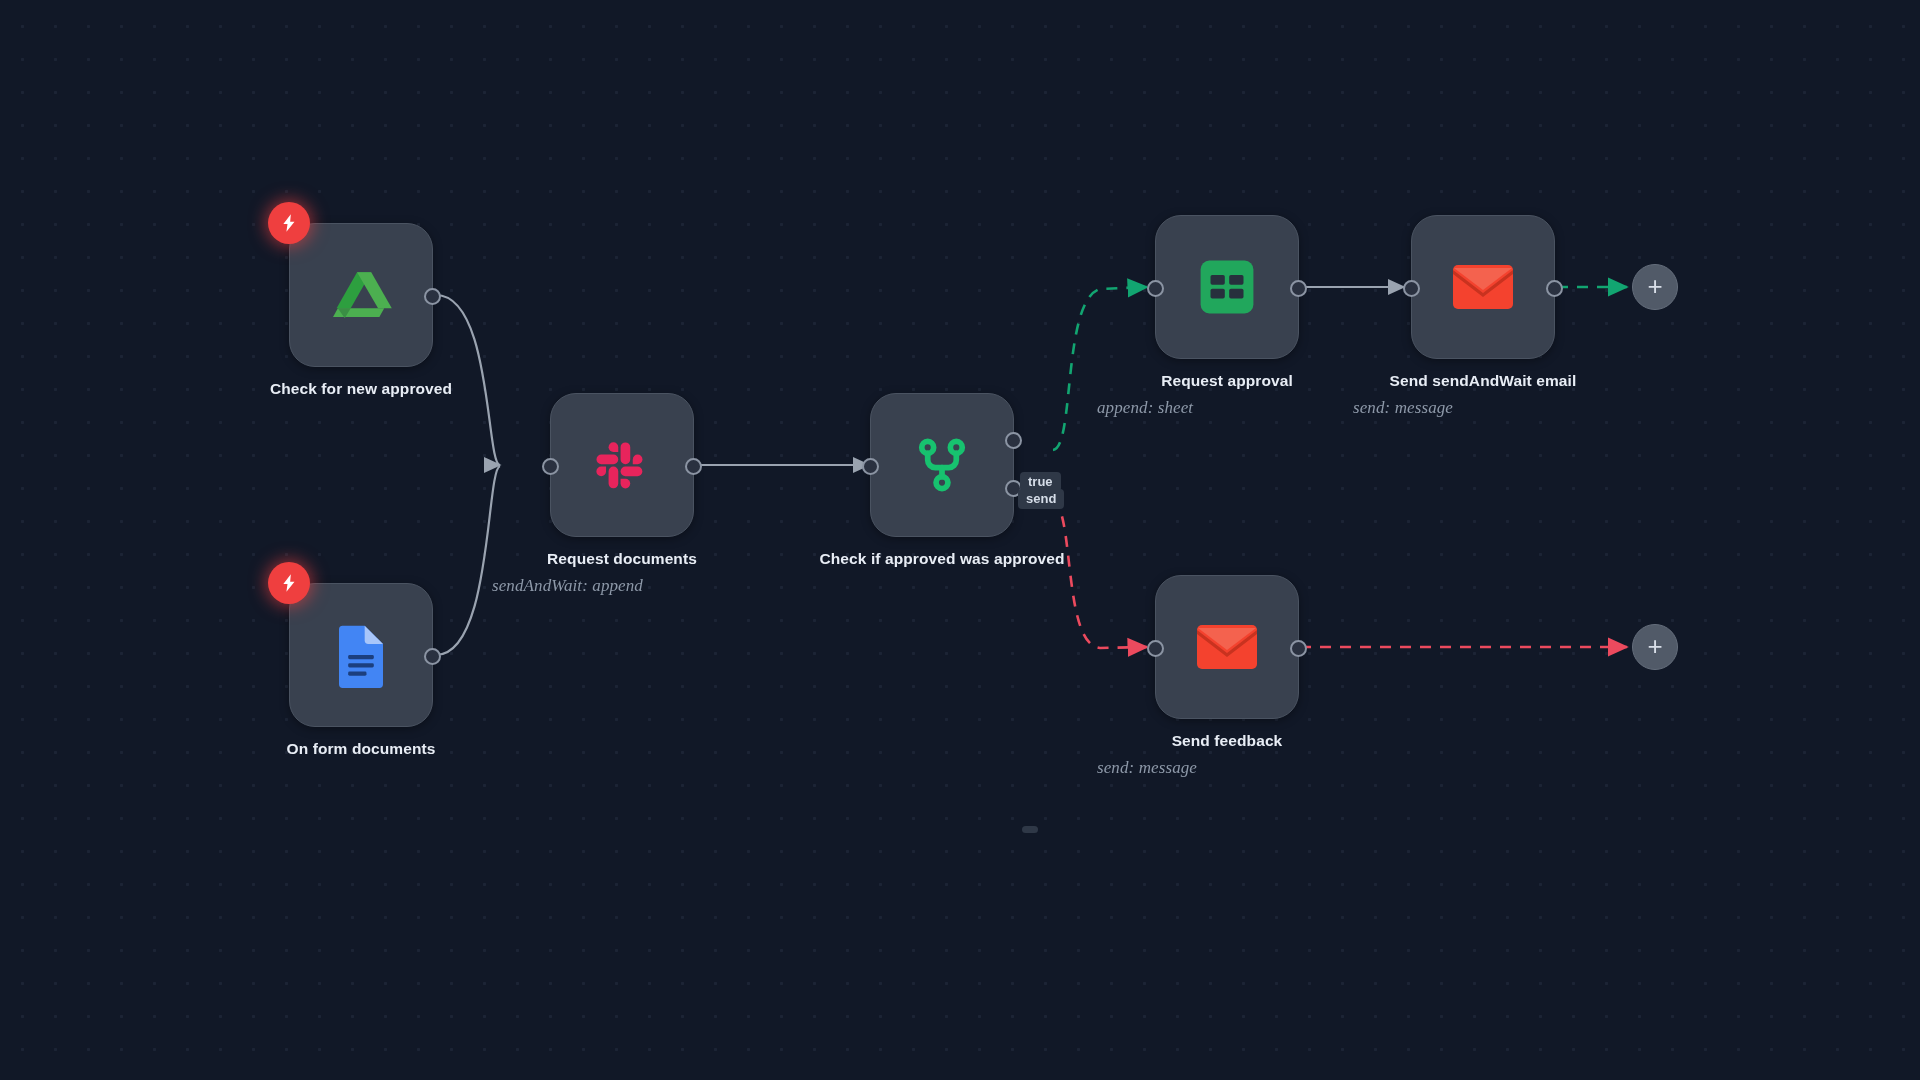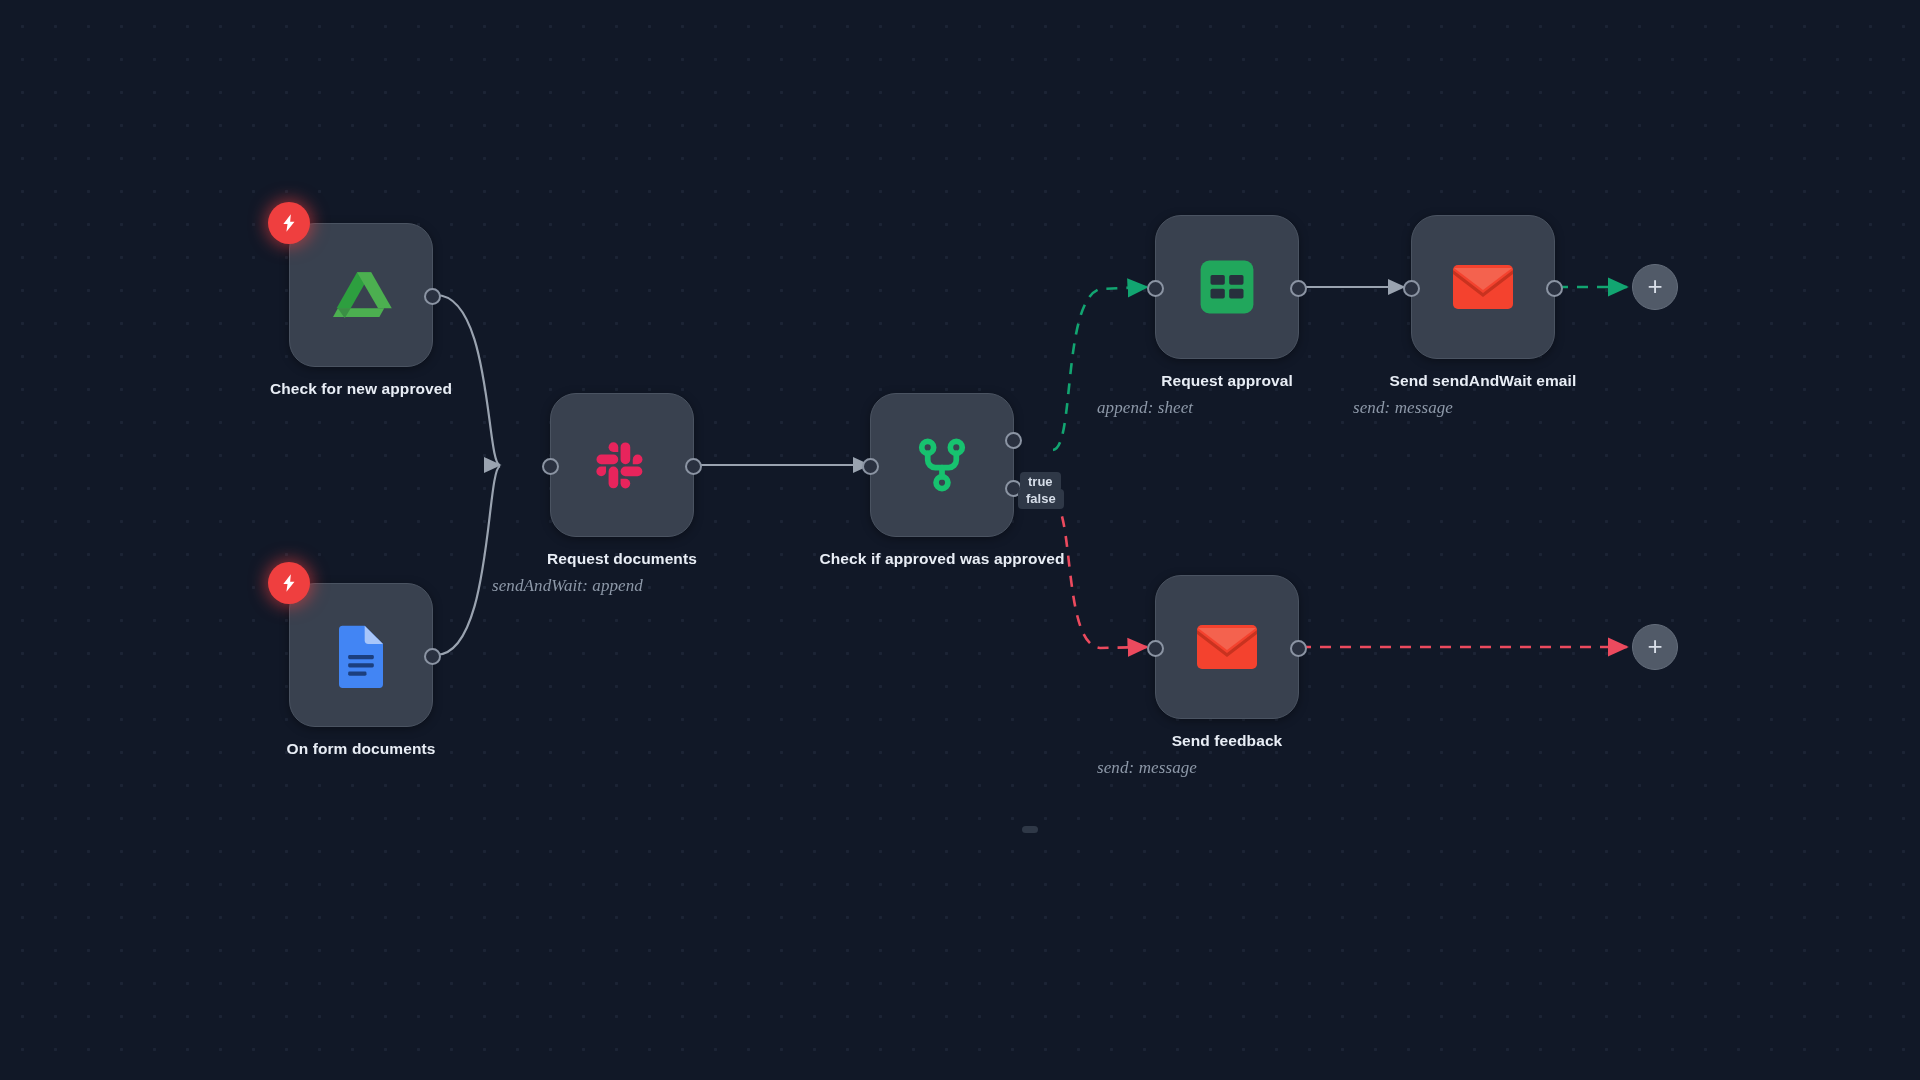--- a/index.html
+++ b/index.html
@@ -214,21 +214,21 @@
       </svg>
       <div class="port in"></div>
       <div class="port out t"></div>
       <div class="port out f"></div>
     </div>
     <div class="branch-badge" style="left:152px; top:440px; transform:translate(0,-100%);"></div>
     <div class="node-label">Check if approved was approved</div>
   </div>
 
   <div class="branch-badge" style="left:1020px; top:441px;margin-top:31px;">true</div>
-  <div class="branch-badge" style="left:1018px; top:489px;">false</div>
+  <div class="branch-badge" style="left:1018px; top:489px;">send</div>
 
   <div class="node-wrap" style="left:1155px; top:215px; width:144px;">
     <div class="node">
       <svg class="node-icon" viewBox="0 0 60 60">
         <rect x="6" y="6" width="48" height="48" rx="8" fill="#21a75c"></rect>
         <rect x="15" y="19" width="13" height="9" rx="1.6" fill="#27303d"></rect>
         <rect x="32" y="19" width="13" height="9" rx="1.6" fill="#27303d"></rect>
         <rect x="15" y="31.5" width="13" height="9" rx="1.6" fill="#27303d"></rect>
         <rect x="32" y="31.5" width="13" height="9" rx="1.6" fill="#27303d"></rect>
       </svg>

